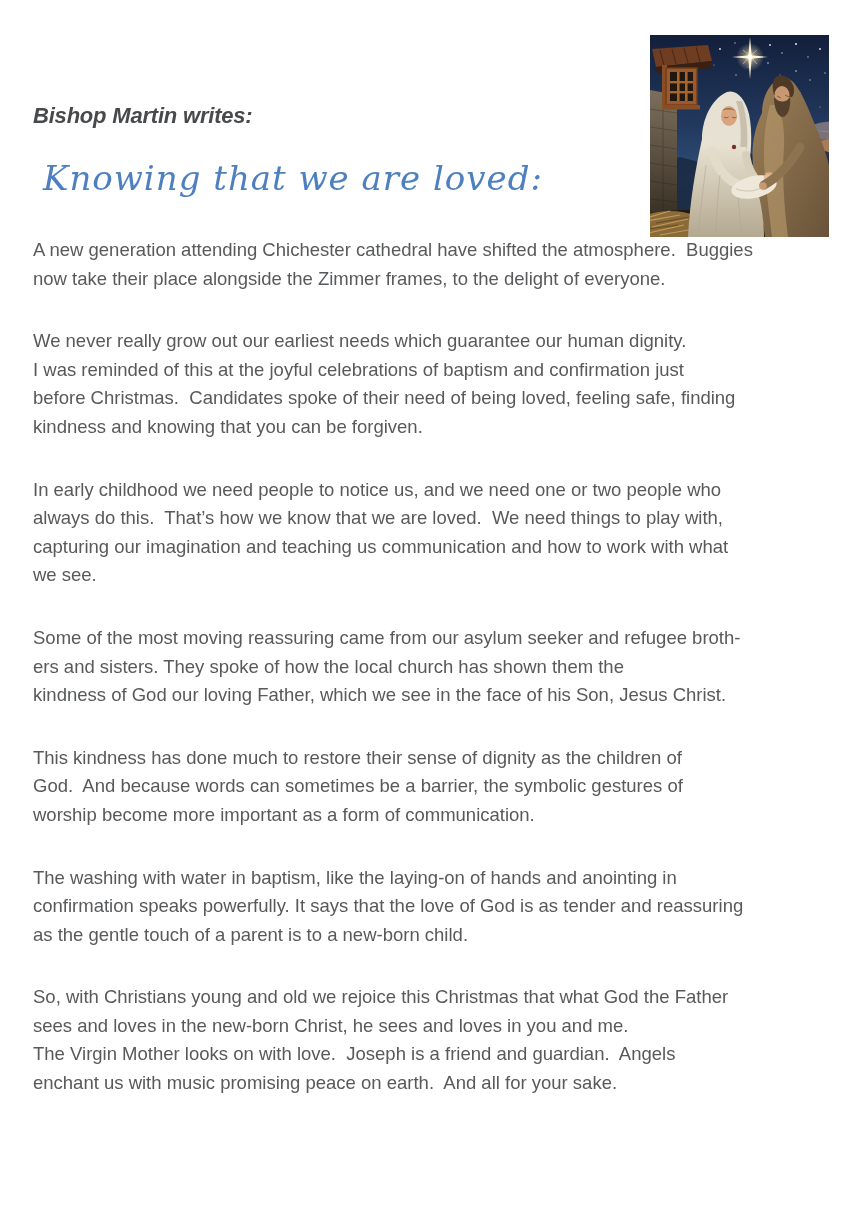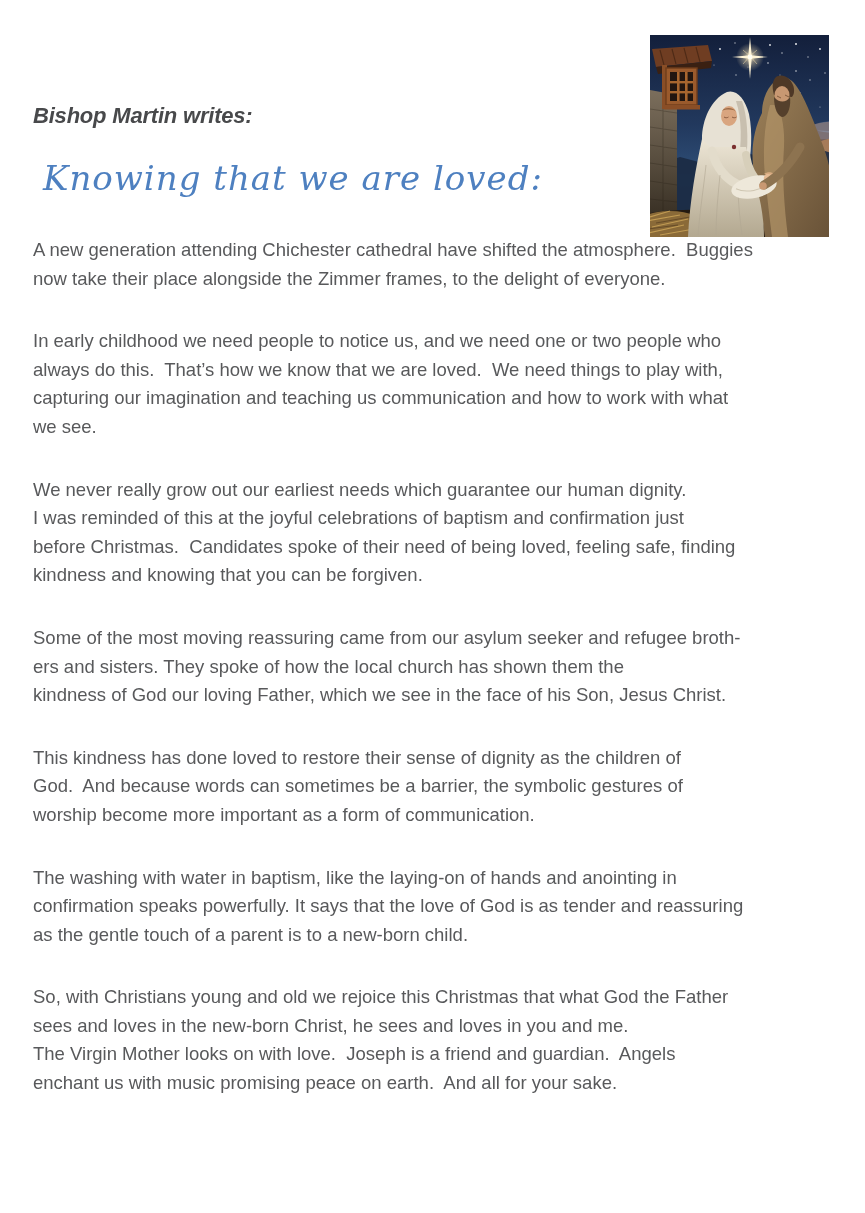--- a/index.html
+++ b/index.html
@@ -204,32 +204,32 @@
     </svg>
   </figure>
 
   <h2 class="byline">Bishop Martin writes:</h2>
 
   <h1 class="heading">Knowing that we are loved:</h1>
 
   <main class="article">
       <p>A new generation attending Chichester cathedral have shifted the atmosphere.  Buggies
 now take their place alongside the Zimmer frames, to the delight of everyone.</p>
+      <p>We never really grow out our earliest needs which guarantee our human dignity.
+I was reminded of this at the joyful celebrations of baptism and confirmation just
+before Christmas.  Candidates spoke of their need of being loved, feeling safe, finding
+kindness and knowing that you can be forgiven.</p>
       <p>In early childhood we need people to notice us, and we need one or two people who
 always do this.  That’s how we know that we are loved.  We need things to play with,
 capturing our imagination and teaching us communication and how to work with what
 we see.</p>
-      <p>We never really grow out our earliest needs which guarantee our human dignity.
-I was reminded of this at the joyful celebrations of baptism and confirmation just
-before Christmas.  Candidates spoke of their need of being loved, feeling safe, finding
-kindness and knowing that you can be forgiven.</p>
       <p>Some of the most moving reassuring came from our asylum seeker and refugee broth-
 ers and sisters. They spoke of how the local church has shown them the
 kindness of God our loving Father, which we see in the face of his Son, Jesus Christ.</p>
-      <p>This kindness has done loved to restore their sense of dignity as the children of
+      <p>This kindness has done much to restore their sense of dignity as the children of
 God.  And because words can sometimes be a barrier, the symbolic gestures of
 worship become more important as a form of communication.</p>
       <p>The washing with water in baptism, like the laying-on of hands and anointing in
 confirmation speaks powerfully. It says that the love of God is as tender and reassuring
 as the gentle touch of a parent is to a new-born child.</p>
       <p>So, with Christians young and old we rejoice this Christmas that what God the Father
 sees and loves in the new-born Christ, he sees and loves in you and me.
 The Virgin Mother looks on with love.  Joseph is a friend and guardian.  Angels
 enchant us with music promising peace on earth.  And all for your sake.</p>
     </main>

